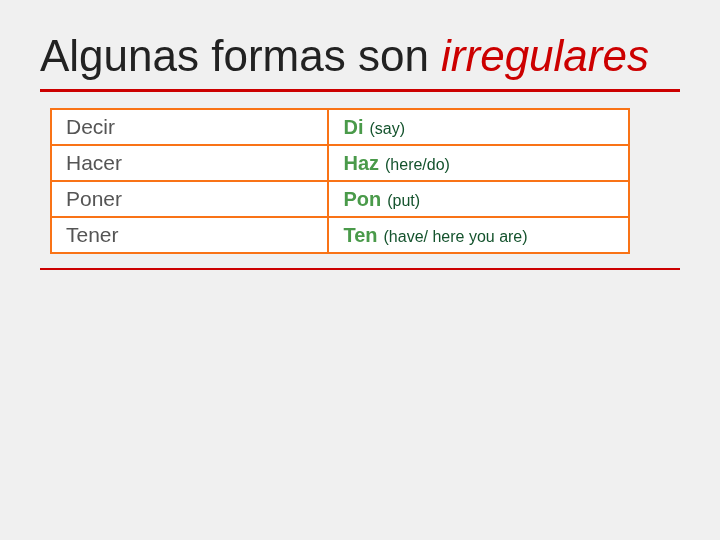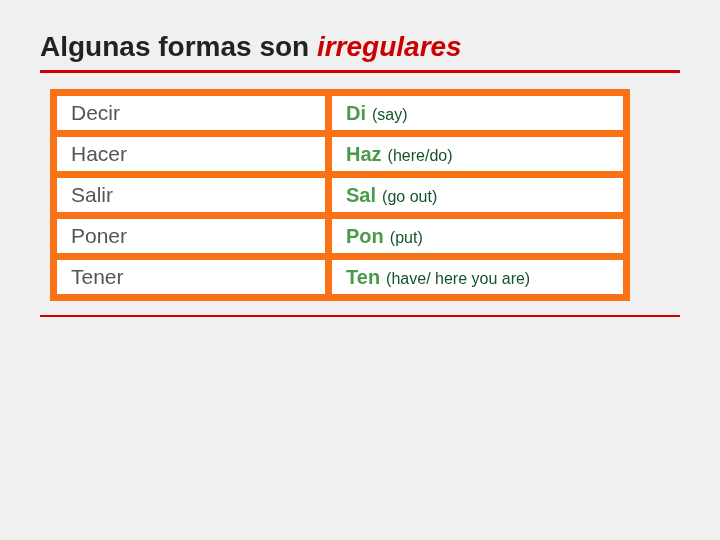--- a/index.html
+++ b/index.html
@@ -15,22 +15,22 @@
       padding: 30px 40px 20px 40px;
       overflow: hidden;
     }
 
     .title-section {
       width: 100%;
       margin-bottom: 16px;
     }
 
     .title {
-      font-size: 28px;
-      font-weight: bold;
+      font-size: 44px;
+      font-weight: normal;
       color: #222;
       line-height: 1.2;
     }
 
     .title .irregular {
       color: #cc0000;
       font-style: italic;
     }
 
     .divider {
@@ -44,21 +44,21 @@
       width: 580px;
       margin-left: 10px;
     }
 
     table {
       border-collapse: collapse;
       width: 100%;
     }
 
     td {
-      border: 7px solid #f97316;
+      border: 2px solid #f97316;
       padding: 5px 14px;
       font-size: 21px;
       vertical-align: middle;
     }
 
     .col-verb {
       width: 48%;
       color: #555;
       background: #fff;
     }
@@ -103,24 +103,20 @@
     <tbody id="table-body">
     <tr>
           <td class="col-verb">Decir</td>
           <td class="col-form"><span class="imperative">Di</span><span class="meaning">(say)</span></td>
         </tr>
         <tr>
           <td class="col-verb">Hacer</td>
           <td class="col-form"><span class="imperative">Haz</span><span class="meaning">(here/do)</span></td>
         </tr>
         <tr>
-          <td class="col-verb">Salir</td>
-          <td class="col-form"><span class="imperative">Sal</span><span class="meaning">(go out)</span></td>
-        </tr>
-        <tr>
           <td class="col-verb">Poner</td>
           <td class="col-form"><span class="imperative">Pon</span><span class="meaning">(put)</span></td>
         </tr>
         <tr>
           <td class="col-verb">Tener</td>
           <td class="col-form"><span class="imperative">Ten</span><span class="meaning">(have/ here you are)</span></td>
         </tr>
       </tbody>
   </table>
 </div>

